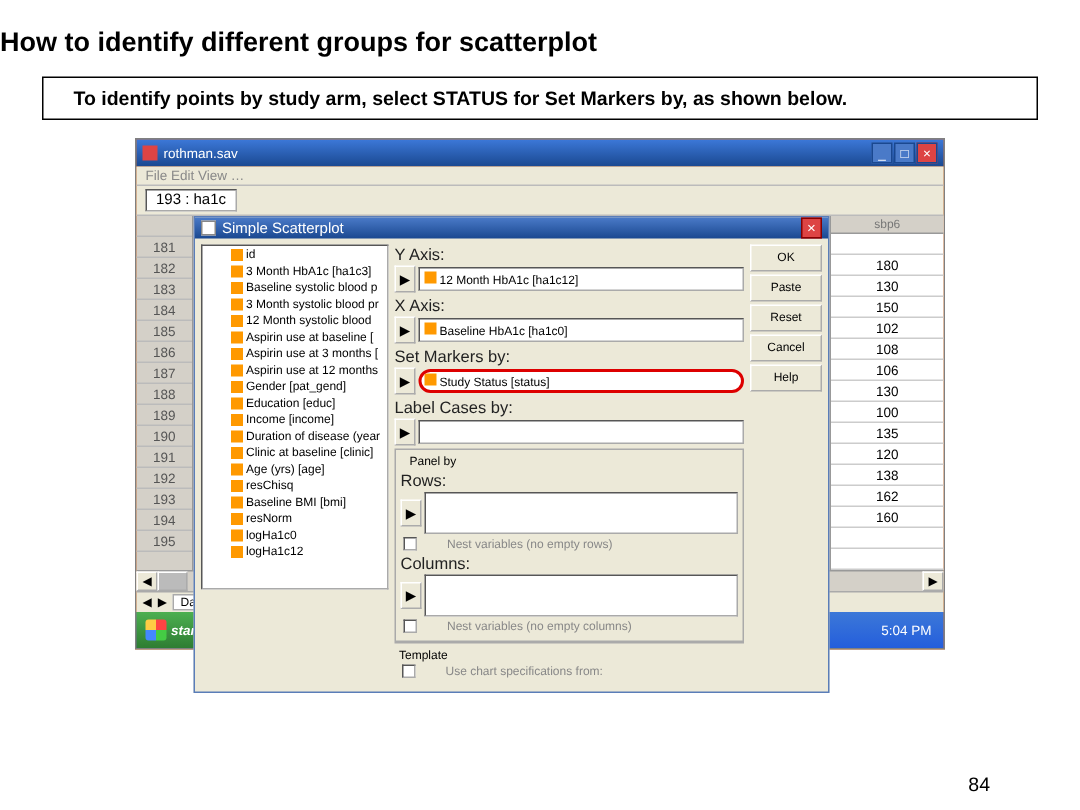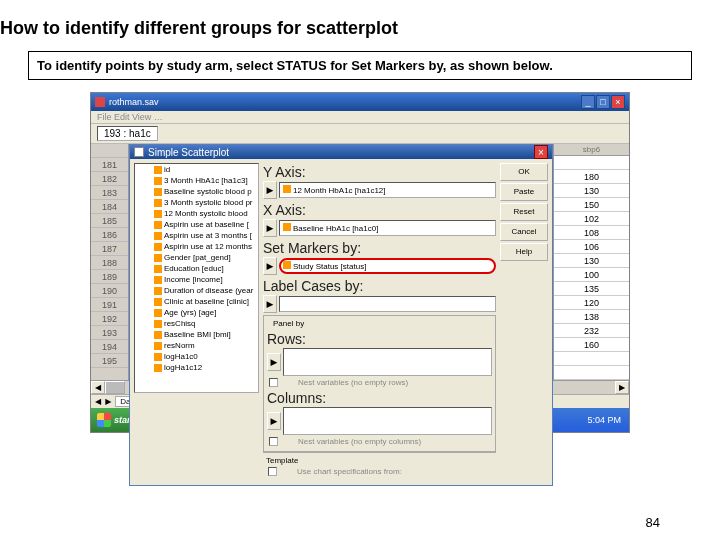--- a/index.html
+++ b/index.html
@@ -1,18 +1,18 @@
 <!DOCTYPE html>
 <html><head>
 <meta charset="utf-8">
 <style>
   * { box-sizing: border-box; margin: 0; padding: 0; }
   body { font-family: Arial, sans-serif; font-size: 11px; background: #fff; width: 720px; height: 540px; position: relative; }
   .title-main { font-size: 18px; font-weight: bold; text-align: left; padding: 18px 0 12px; }
-  .instruction-box { border: 1px solid #000; margin: 0 28px; padding: 6px 8px; font-size: 13px; font-weight: bold; }
+  .instruction-box { border: 1px solid #000; margin: 0 28px; padding: 6px 20px; font-size: 13px; font-weight: bold; }
   .screenshot-wrap { margin: 12px 90px 0 90px; }
   .app-window { border: 1px solid #808080; background: #f97316; position: relative; }
   .app-titlebar { height: 18px; background: linear-gradient(#3c78d8,#1a4890); display: flex; align-items: center; padding: 0 4px; color: #fff; font-size: 9px; gap: 4px; }
   .app-titlebar .icon { width: 10px; height: 10px; background: #d44; }
   .menubar { background: #ece9d8; font-size: 9px; color: #888; padding: 1px 6px; border-bottom: 1px solid #bbb; }
   .toolbar-row { background: #ece9d8; padding: 2px 6px; border-bottom: 1px solid #bbb; font-size: 10px; }
   .cell-ref { background: #fff; border: 1px inset #aaa; padding: 1px 6px; display: inline-block; }
   .split { display: flex; }
   .left-col { width: 38px; background: #d4d0c8; border-right: 1px solid #999; }
   .left-col .rownum { height: 14px; border-bottom: 1px solid #bbb; text-align: center; font-size: 9px; color: #555; line-height: 14px; }
@@ -23,21 +23,21 @@
   
   .dialog { position: absolute; left: 0; top: 0; right: 0; background: #ece9d8; border: 1px solid #5a7db8; }
   .dlg-title { height: 14px; background: linear-gradient(#4a7ac8,#1a4890); color: #fff; font-size: 10px; display: flex; align-items: center; padding: 0 4px; justify-content: space-between; }
   .dlg-title .x { width: 14px; height: 14px; background: #d44; color: #fff; text-align: center; line-height: 13px; font-size: 10px; border: 1px solid #800; }
   .dlg-body { display: flex; padding: 4px; gap: 4px; }
   .varlist { width: 125px; height: 230px; background: #fff; border: 1px inset #aaa; overflow: hidden; font-size: 8px; }
   .varlist .item { padding: 1px 19px; white-space: nowrap; display: flex; align-items: center; gap: 2px; }
   .varlist .vicon { width: 8px; height: 8px; background: #f90; display: inline-block; flex-shrink:0; }
   .fields-col { flex: 1; font-size: 8px; }
   .field-group { margin-bottom: 2px; }
-  .field-label { color: #222; padding: 1px 0; font-size: 14px; }
+  .field-label { color: #222; padding: 1px 0; font-size: 11px; }
   .field-row { display: flex; align-items: center; gap: 2px; }
   .arrow-btn { width: 14px; height: 18px; background: #ece9d8; border: 1px outset #fff; display: flex; align-items: center; justify-content: center; font-size: 9px; }
   .field-input { flex: 1; background: #fff; border: 1px inset #aaa; height: 16px; padding: 1px 3px; font-size: 8px; line-height: 13px; white-space: nowrap; overflow: hidden; }
   .circled { border: 2px solid #d00; border-radius: 9px; padding: 0 2px; }
   .btns-col { width: 48px; display: flex; flex-direction: column; gap: 2px; }
   .btn { height: 18px; background: #ece9d8; border: 1px outset #fff; font-size: 8px; text-align: center; line-height: 16px; }
   .fieldset { border: 1px solid #aaa; padding: 3px; margin-top: 2px; }
   .fieldset-label { font-size: 8px; margin: -8px 0 2px 4px; background: #ece9d8; display: inline-block; padding: 0 2px; }
   .checkbox-row { font-size: 8px; color: #888; padding: 2px; display: flex; align-items: center; gap: 20px; }
   .checkbox-row .cb { width: 9px; height: 9px; border: 1px inset #aaa; background: #fff; }
@@ -205,21 +205,21 @@
             <div class="val">130</div>
             <div class="val">150</div>
             <div class="val">102</div>
             <div class="val">108</div>
             <div class="val">106</div>
             <div class="val">130</div>
             <div class="val">100</div>
             <div class="val">135</div>
             <div class="val">120</div>
             <div class="val">138</div>
-            <div class="val">232</div>
+            <div class="val">162</div>
             <div class="val">160</div>
             <div class="val"></div>
             <div class="val"></div>
           </div>
       </div>
     </div>
     <div class="scrollbar-h">
       <div class="arrow">◀</div>
       <div class="thumb"></div>
       <div style="flex:1"></div>

